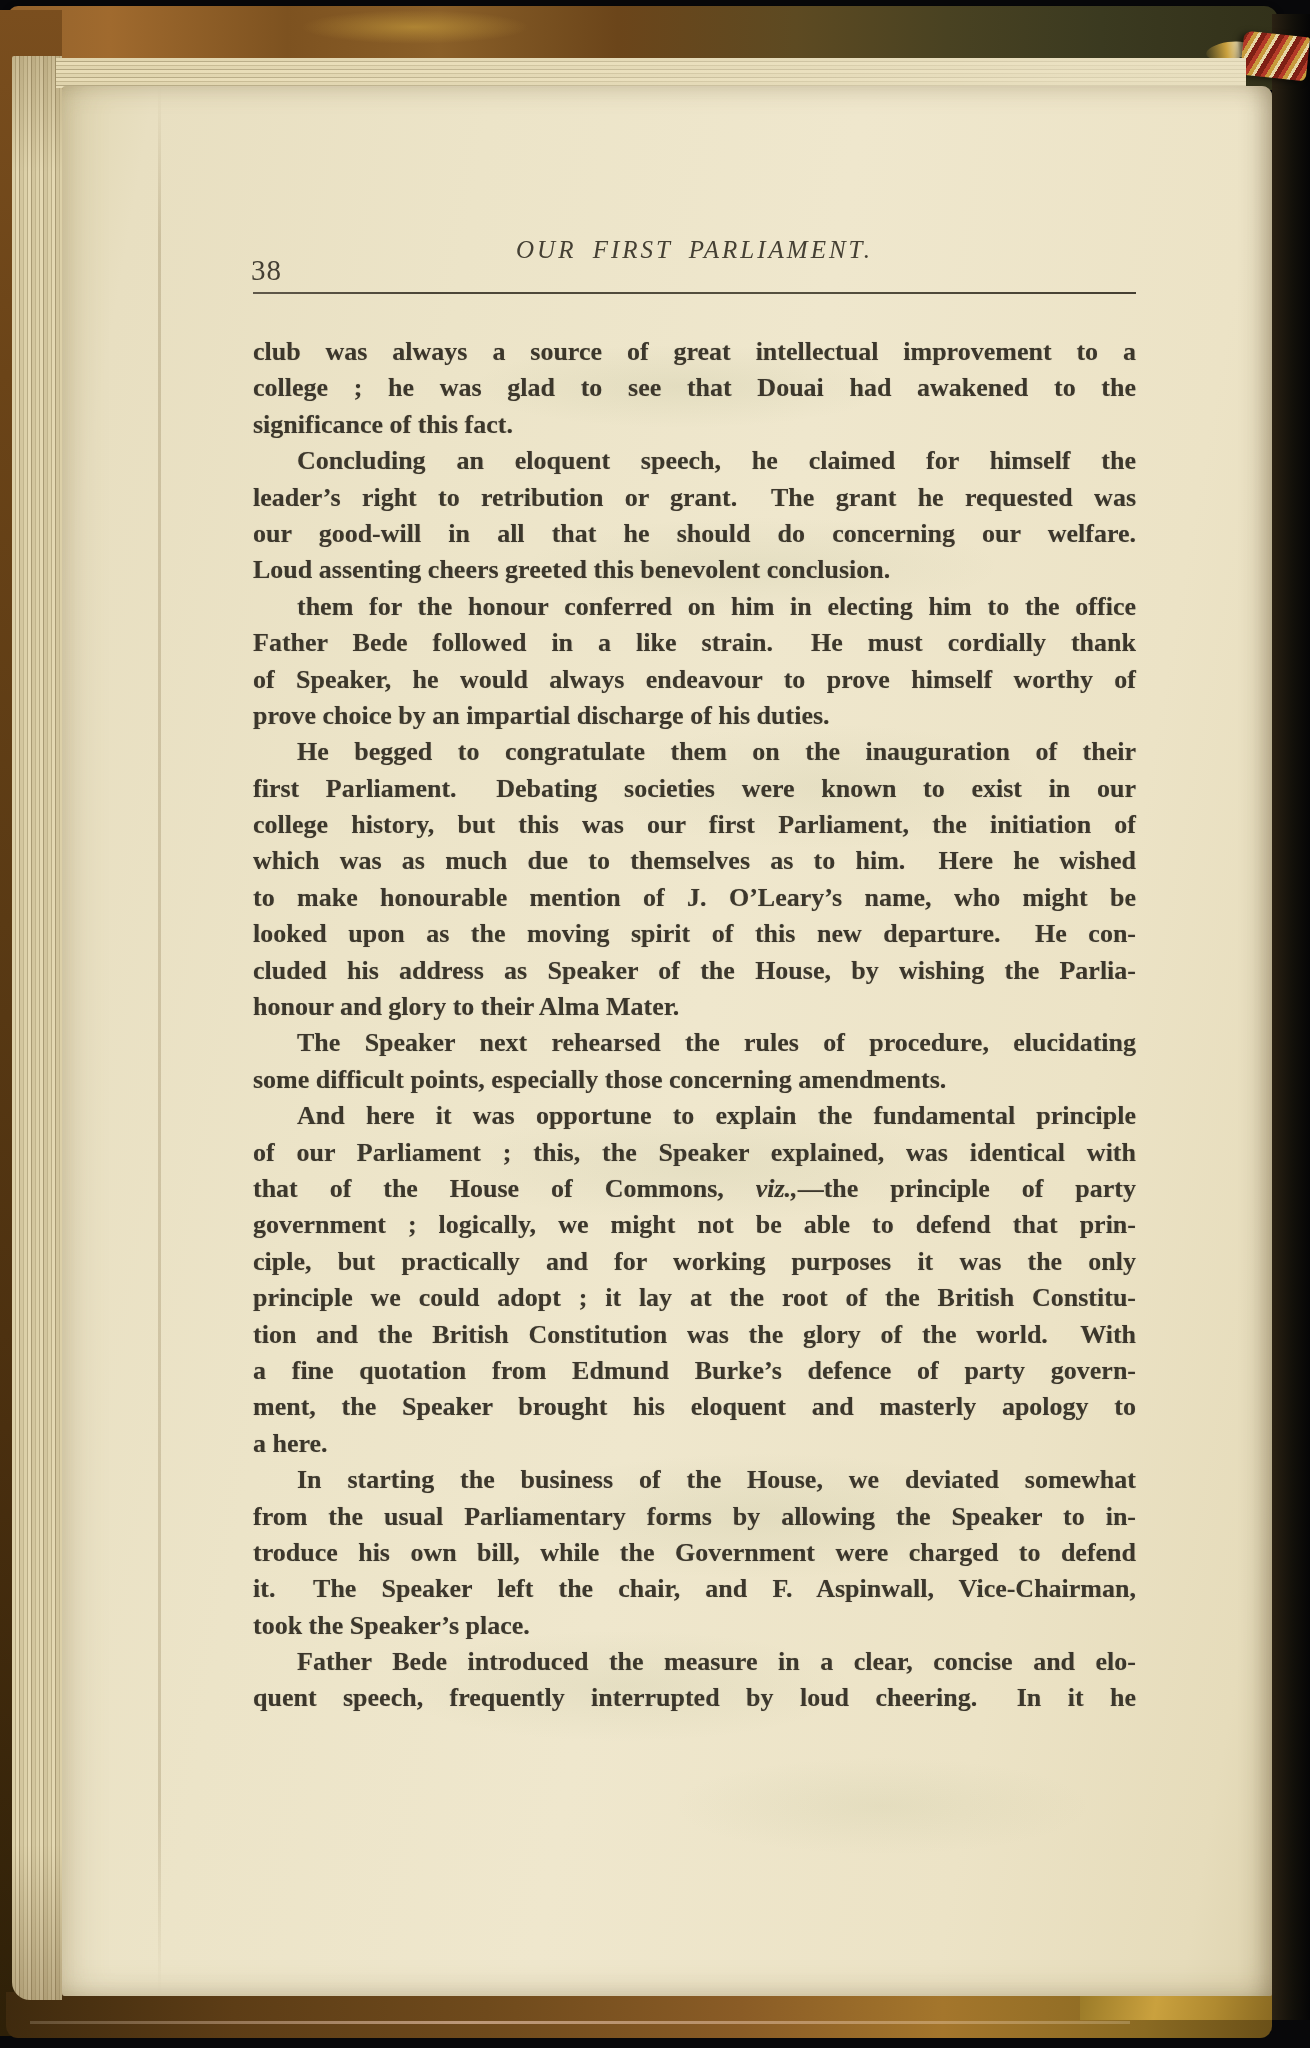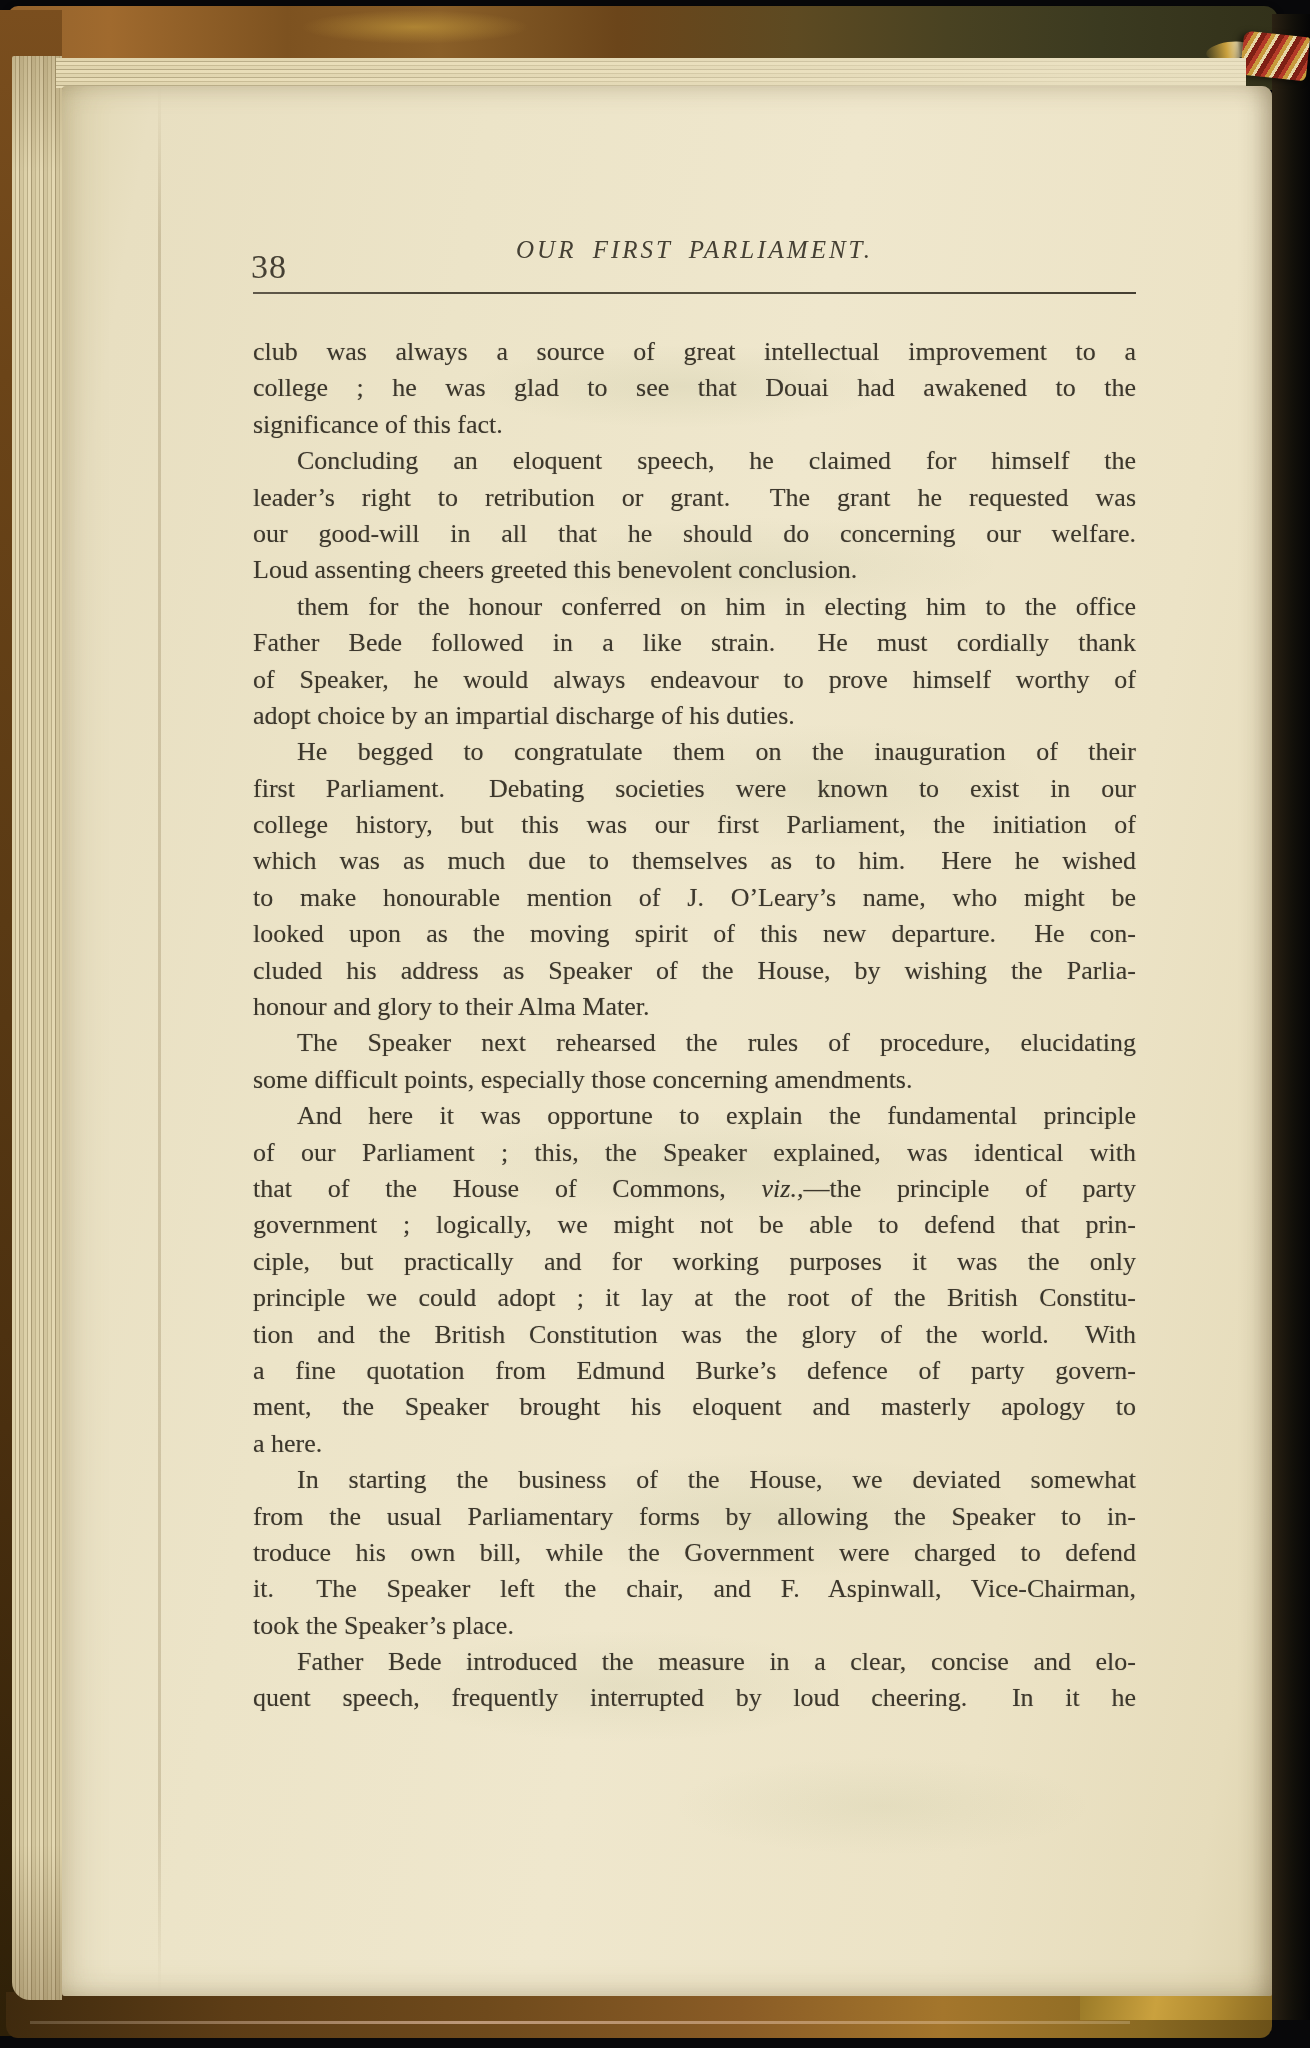--- a/index.html
+++ b/index.html
@@ -103,40 +103,40 @@
       radial-gradient(ellipse 330px 80px at 560px 1600px, rgba(128,140,88,.09), rgba(128,140,88,0) 70%),
       radial-gradient(ellipse 300px 70px at 820px 1720px, rgba(128,140,88,.08), rgba(128,140,88,0) 70%);
   }
 
   
   .header{
     position:absolute;left:191px;top:150px;width:883px;height:40px;
     color:#454034;
   }
   .pagenum{
-    position:absolute;left:-2px;top:12px;
-    font-size:34px;letter-spacing:1px;
+    position:absolute;left:-2px;top:18px;
+    font-size:29px;letter-spacing:1px;
   }
   .runhead{
     display:block;text-align:center;
     font-size:25px;letter-spacing:3px;word-spacing:7px;font-style:italic;
   }
   .rule{
     position:absolute;left:191px;top:206px;width:883px;height:2px;
     background:linear-gradient(to right,#60594a,#4b4537 20%,#55503f 60%,#453f32);
   }
   .body{
     position:absolute;left:191px;top:248px;width:883px;
     font-size:26px;color:#3c372c;
     text-shadow:0 0 1px rgba(60,55,44,.35);
   }
   .para{margin:0;}
   .line{
     height:36.4px;line-height:36.4px;white-space:normal;
-    text-align:justify;text-align-last:justify;text-justify:inter-word;
+    text-align:justify;text-align-last:justify;text-justify:inter-word;font-weight:bold;
   }
   .line.last{text-align-last:left;}
   .para.indent .line:first-child{text-indent:44px;}
 </style>
 </head>
 <body>
 
 <div class="scene">
 
   <div class="cover-top"></div>
@@ -172,21 +172,21 @@
         <div class="para indent">
           <div class="line">Concluding an eloquent speech, he claimed for himself the</div>
           <div class="line">leader’s right to retribution or grant.  The grant he requested was</div>
           <div class="line">our good-will in all that he should do concerning our welfare.</div>
           <div class="line last">Loud assenting cheers greeted this benevolent conclusion.</div>
         </div>
         <div class="para indent">
           <div class="line">them for the honour conferred on him in electing him to the office</div>
           <div class="line">Father Bede followed in a like strain.  He must cordially thank</div>
           <div class="line">of Speaker, he would always endeavour to prove himself worthy of</div>
-          <div class="line last">adopt choice by an impartial discharge of his duties.</div>
+          <div class="line last">prove choice by an impartial discharge of his duties.</div>
         </div>
         <div class="para indent">
           <div class="line">He begged to congratulate them on the inauguration of their</div>
           <div class="line">first Parliament.  Debating societies were known to exist in our</div>
           <div class="line">college history, but this was our first Parliament, the initiation of</div>
           <div class="line">which was as much due to themselves as to him.  Here he wished</div>
           <div class="line">to make honourable mention of J. O’Leary’s name, who might be</div>
           <div class="line">looked upon as the moving spirit of this new departure.  He con-</div>
           <div class="line">cluded his address as Speaker of the House, by wishing the Parlia-</div>
           <div class="line last">honour and glory to their Alma Mater.</div>

